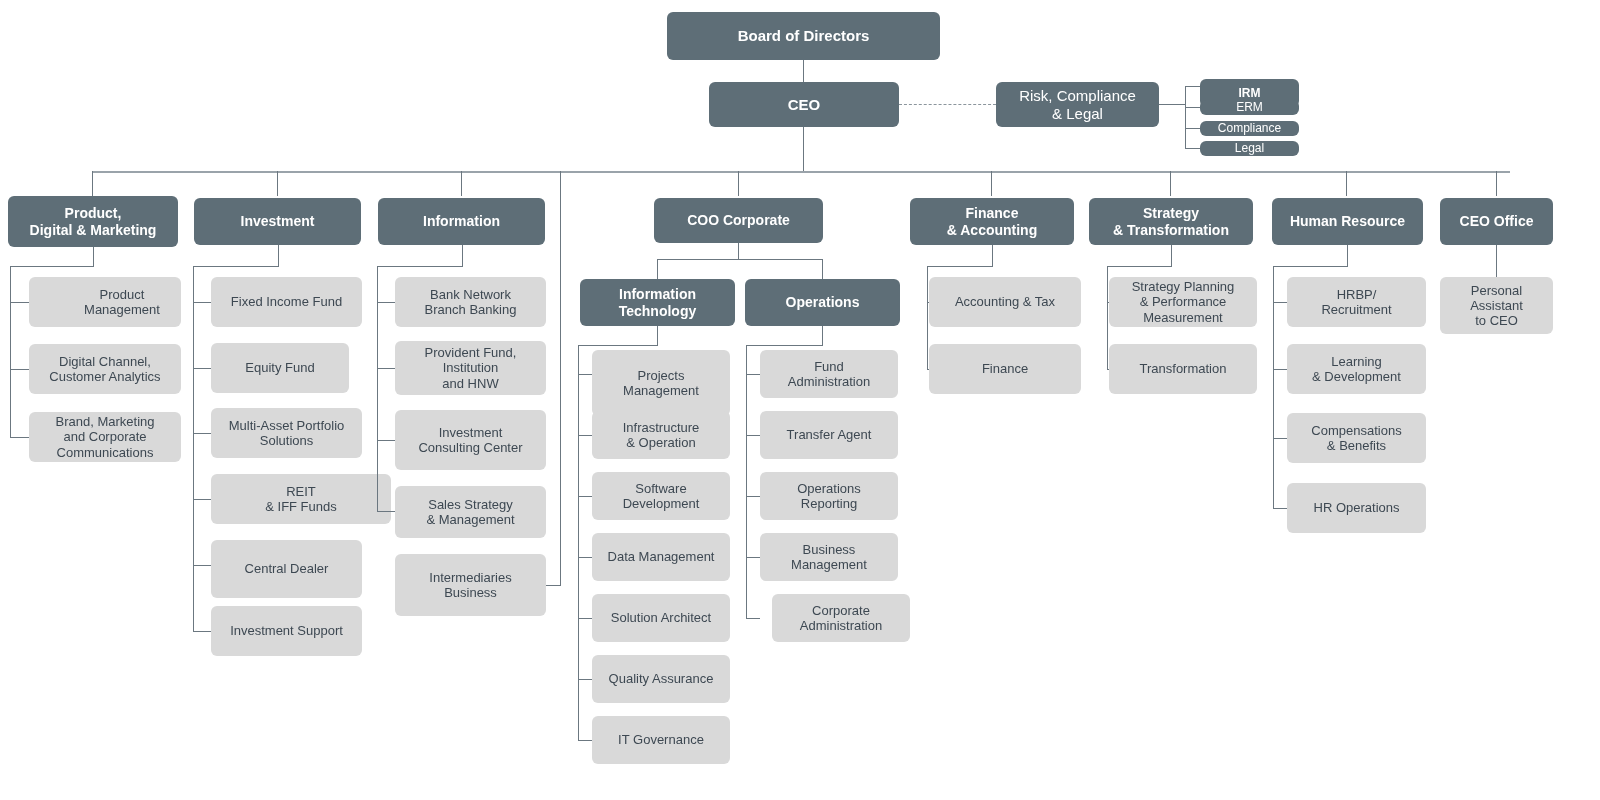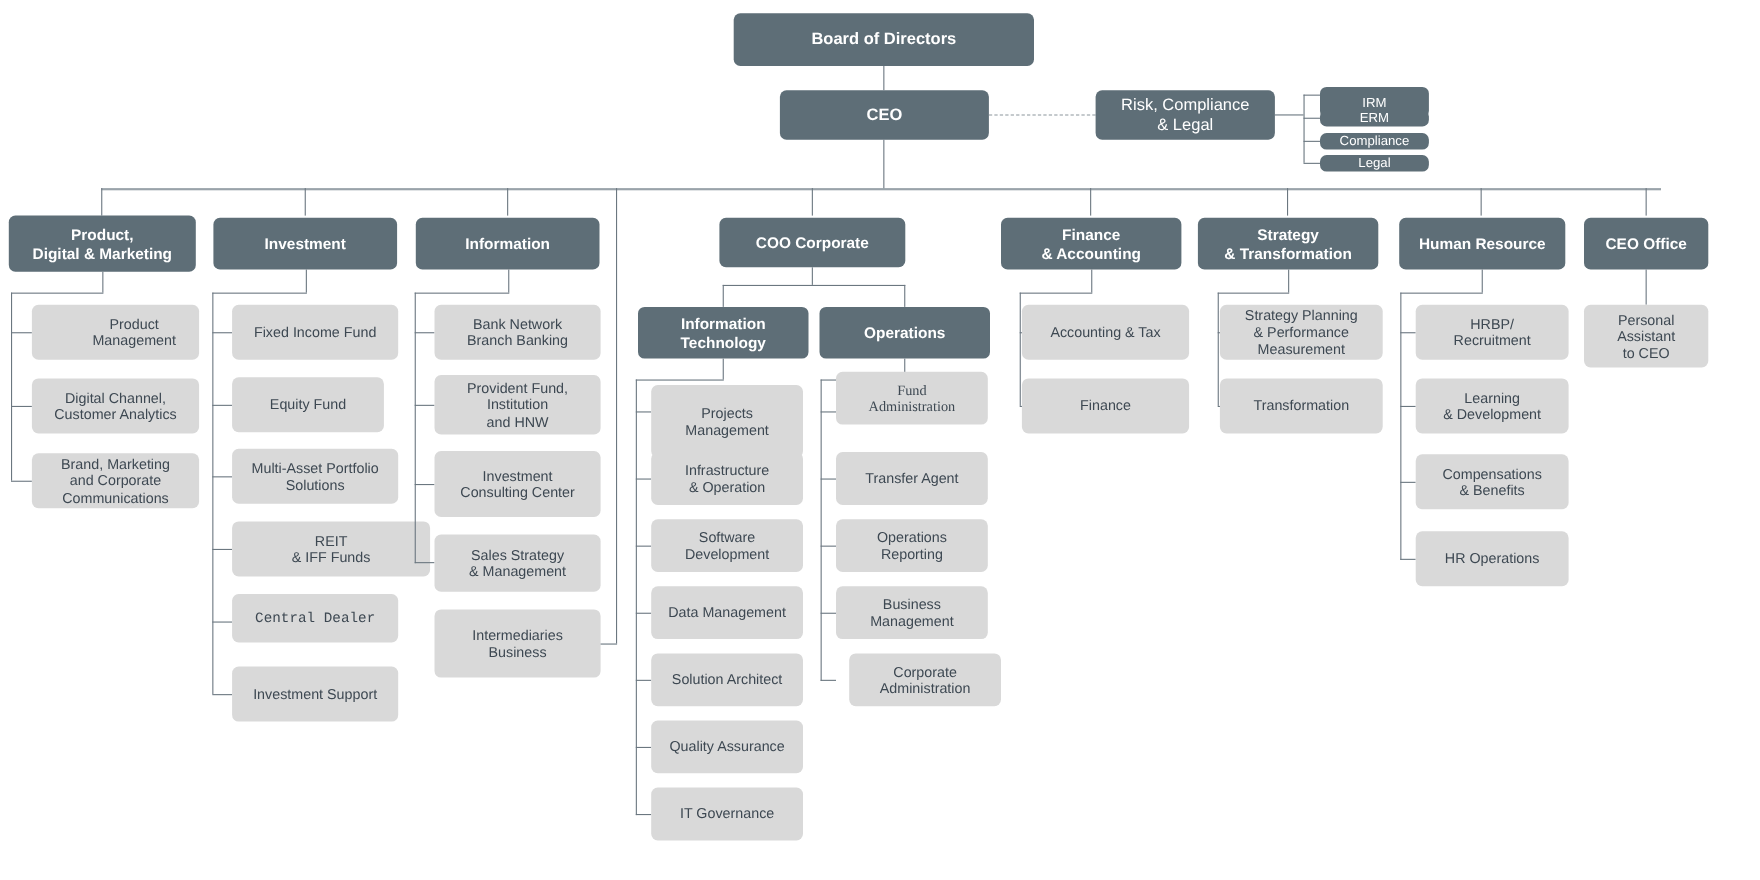--- a/index.html
+++ b/index.html
@@ -66,21 +66,21 @@
   <div class="box dark plain fs15" style="left:996px; top:82px; width:163px; height:45px;">Risk, Compliance
 &amp; Legal</div>
 
   <div class="ln h" style="left:1159px; top:104px; width:26px;"></div>
   <div class="ln v" style="left:1185px; top:86px; height:62px;"></div>
   <div class="ln h" style="left:1185px; top:86px; width:15px;"></div>
   <div class="ln h" style="left:1185px; top:107px; width:15px;"></div>
   <div class="ln h" style="left:1185px; top:128px; width:15px;"></div>
   <div class="ln h" style="left:1185px; top:148px; width:15px;"></div>
 
-  <div class="box dark plain fs12" style="left:1200px; top:79px; width:99px; height:28px;">IRM</div>
+  <div class="box dark plain fs12" style="left:1200px; top:79px; width:99px; height:28px;font-weight:bold;">IRM</div>
   <div class="box dark plain fs12" style="left:1200px; top:100px; width:99px; height:15px;">ERM</div>
   <div class="box dark plain fs12" style="left:1200px; top:121px; width:99px; height:15px;">Compliance</div>
   <div class="box dark plain fs12" style="left:1200px; top:141px; width:99px; height:15px;">Legal</div>
 
   <div class="ln v" style="left:803px; top:127px; height:45px;"></div>
   <div class="ln thick h" style="left:92px; top:171px; width:1418px;"></div>
 
   <div class="ln v" style="left:92px;   top:171px; height:25px;"></div>
   <div class="ln v" style="left:277px;  top:171px; height:25px;"></div>
   <div class="ln v" style="left:461px;  top:171px; height:25px;"></div>
@@ -115,21 +115,21 @@
   <div class="ln h" style="left:193px; top:433px; width:18px;"></div>
   <div class="ln h" style="left:193px; top:499px; width:18px;"></div>
   <div class="ln h" style="left:193px; top:565px; width:18px;"></div>
   <div class="ln h" style="left:193px; top:631px; width:18px;"></div>
   <div class="box light fs13" style="left:211px; top:277px; width:151px; height:50px;">Fixed Income Fund</div>
   <div class="box light fs13" style="left:211px; top:343px; width:138px; height:50px;">Equity Fund</div>
   <div class="box light fs13" style="left:211px; top:408px; width:151px; height:50px;">Multi-Asset Portfolio
 Solutions</div>
   <div class="box light fs13" style="left:211px; top:474px; width:180px; height:50px;">REIT
 &amp; IFF Funds</div>
-  <div class="box light fs13" style="left:211px; top:540px; width:151px; height:44px;font-family:Liberation Mono, monospace;">Central Dealer</div>
+  <div class="box light fs13" style="left:211px; top:540px; width:151px; height:58px;">Central Dealer</div>
   <div class="box light fs13" style="left:211px; top:606px; width:151px; height:50px;">Investment Support</div>
 
   <div class="box dark fs14" style="left:378px; top:198px; width:167px; height:47px;">Information</div>
   <div class="ln v" style="left:462px; top:245px; height:21px;"></div>
   <div class="ln h" style="left:377px; top:266px; width:86px;"></div>
   <div class="ln v" style="left:377px; top:266px; height:246px;"></div>
   <div class="ln h" style="left:377px; top:302px; width:18px;"></div>
   <div class="ln h" style="left:377px; top:368px; width:18px;"></div>
   <div class="ln h" style="left:377px; top:440px; width:18px;"></div>
   <div class="ln h" style="left:377px; top:511px; width:18px;"></div>
@@ -179,21 +179,21 @@
 
   <div class="box dark fs14" style="left:745px; top:279px; width:155px; height:47px;">Operations</div>
   <div class="ln v" style="left:822px; top:326px; height:19px;"></div>
   <div class="ln h" style="left:746px; top:345px; width:77px;"></div>
   <div class="ln v" style="left:746px; top:345px; height:274px;"></div>
   <div class="ln h" style="left:746px; top:374px; width:14px;"></div>
   <div class="ln h" style="left:746px; top:435px; width:14px;"></div>
   <div class="ln h" style="left:746px; top:496px; width:14px;"></div>
   <div class="ln h" style="left:746px; top:557px; width:14px;"></div>
   <div class="ln h" style="left:746px; top:618px; width:14px;"></div>
-  <div class="box light fs13" style="left:760px; top:338px; width:138px; height:48px;font-family:Liberation Serif, serif;">Fund
+  <div class="box light fs13" style="left:760px; top:350px; width:138px; height:48px;">Fund
 Administration</div>
   <div class="box light fs13" style="left:760px; top:411px; width:138px; height:48px;">Transfer Agent</div>
   <div class="box light fs13" style="left:760px; top:472px; width:138px; height:48px;">Operations
 Reporting</div>
   <div class="box light fs13" style="left:760px; top:533px; width:138px; height:48px;">Business
 Management</div>
   <div class="box light fs13" style="left:772px; top:594px; width:138px; height:48px;">Corporate
 Administration</div>
 
   <div class="box dark fs14" style="left:910px; top:198px; width:164px; height:47px;">Finance

